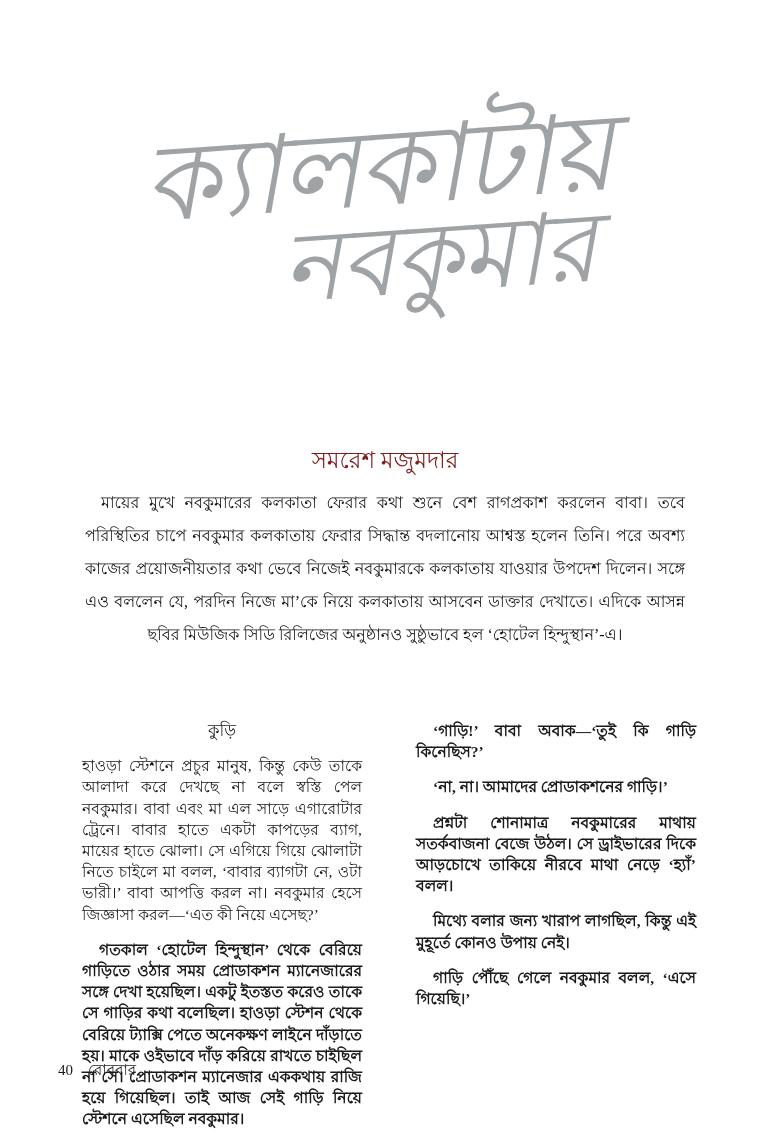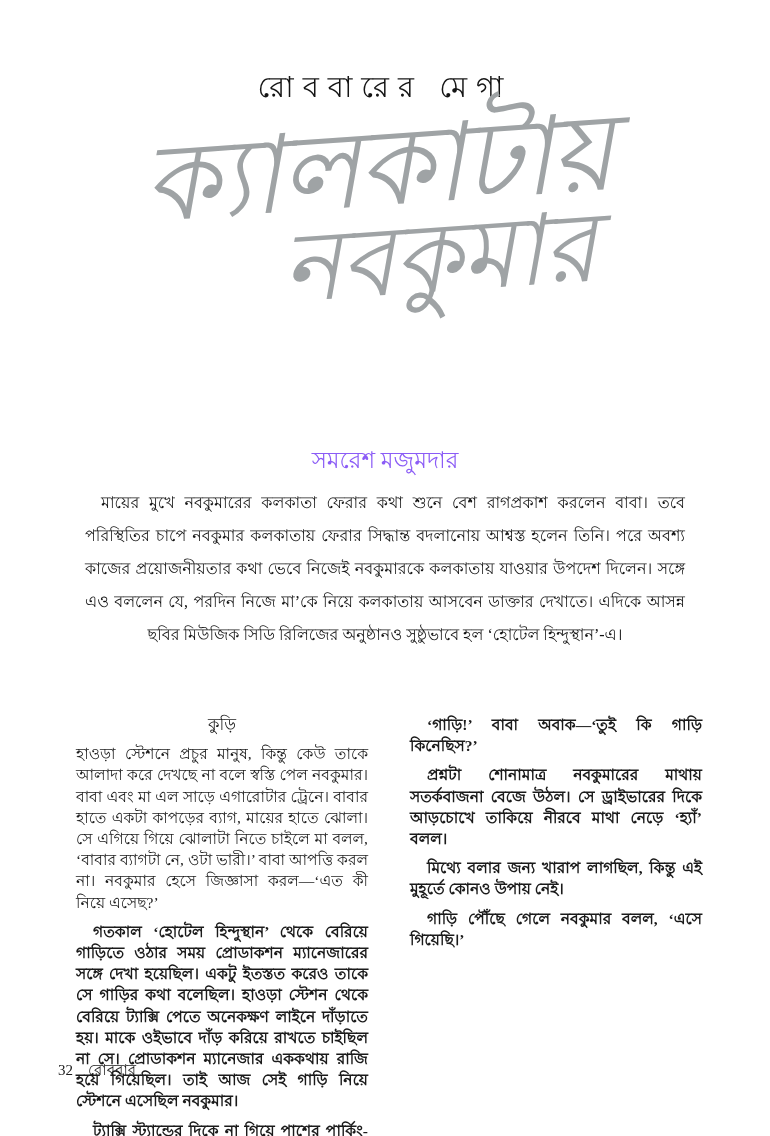--- a/index.html
+++ b/index.html
@@ -36,21 +36,21 @@
     font-size:98px;
     font-style:italic;
     letter-spacing:-1px;
     margin-left:110px;
     margin-top:-14px;
   }
   .author{
     position:absolute;top:442px;left:0;right:0;
     text-align:center;
     font-size:23px;
-    color:#8b5cf6;
+    color:#7f1d1d;
   }
   .intro{
     position:absolute;top:486px;left:85px;width:600px;
     font-size:16px;
     line-height:33px;
     text-align:justify;
     text-align-last:center;
     text-indent:16px;
     color:#141414;
   }
@@ -65,62 +65,62 @@
     line-height:21.2px;
     text-align:justify;
     color:#1a1a1a;
   }
   .chapter{
     text-align:center;
     font-size:16.5px;
     margin:0 0 11px 0;
     text-indent:0;
   }
-  .col p{margin:8px;}
+  .col p{margin:14px;}
   .col p.indent{text-indent:17px;font-weight:bold;}
   .footer{
     position:absolute;left:58px;top:1058px;
     font-size:15px;
     color:#1a1a1a;
     display:flex;
     gap:15px;
     align-items:baseline;
   }
 </style>
 </head>
 <body>
 
 <div class="page">
 
-  <div class="masthead">রোববারের মেগা</div>
 
   <div class="cal-title" style="color:#9fa3a5;">
     <div class="cal-line1">ক্যালকাটায়</div>
     <div class="cal-line2">নবকুমার</div>
   </div>
 
   <div class="author">সমরেশ মজুমদার</div>
 
   <div class="intro">মায়ের মুখে নবকুমারের কলকাতা ফেরার কথা শুনে বেশ রাগপ্রকাশ করলেন বাবা। তবে পরিস্থিতির চাপে নবকুমার কলকাতায় ফেরার সিদ্ধান্ত বদলানোয় আশ্বস্ত হলেন তিনি। পরে অবশ্য কাজের প্রয়োজনীয়তার কথা ভেবে নিজেই নবকুমারকে কলকাতায় যাওয়ার উপদেশ দিলেন। সঙ্গে এও বললেন যে, পরদিন নিজে মা’কে নিয়ে কলকাতায় আসবেন ডাক্তার দেখাতে। এদিকে আসন্ন ছবির মিউজিক সিডি রিলিজের অনুষ্ঠানও সুষ্ঠুভাবে হল ‘হোটেল হিন্দুস্থান’-এ।</div>
 
   <div class="columns">
     <div class="col">
       <p class="chapter">কুড়ি</p>
       <p>হাওড়া স্টেশনে প্রচুর মানুষ, কিন্তু কেউ তাকে আলাদা করে দেখছে না বলে স্বস্তি পেল নবকুমার। বাবা এবং মা এল সাড়ে এগারোটার ট্রেনে। বাবার হাতে একটা কাপড়ের ব্যাগ, মায়ের হাতে ঝোলা। সে এগিয়ে গিয়ে ঝোলাটা নিতে চাইলে মা বলল, ‘বাবার ব্যাগটা নে, ওটা ভারী।’ বাবা আপত্তি করল না। নবকুমার হেসে জিজ্ঞাসা করল—‘এত কী নিয়ে এসেছ?’</p>
       <p class="indent">গতকাল ‘হোটেল হিন্দুস্থান’ থেকে বেরিয়ে গাড়িতে ওঠার সময় প্রোডাকশন ম্যানেজারের সঙ্গে দেখা হয়েছিল। একটু ইতস্তত করেও তাকে সে গাড়ির কথা বলেছিল। হাওড়া স্টেশন থেকে বেরিয়ে ট্যাক্সি পেতে অনেকক্ষণ লাইনে দাঁড়াতে হয়। মাকে ওইভাবে দাঁড় করিয়ে রাখতে চাইছিল না সে। প্রোডাকশন ম্যানেজার এককথায় রাজি হয়ে গিয়েছিল। তাই আজ সেই গাড়ি নিয়ে স্টেশনে এসেছিল নবকুমার।</p>
       <p class="indent">ট্যাক্সি স্ট্যান্ডের দিকে না গিয়ে পাশের পার্কিং-এর দিকে নবকুমারকে যেতে দেখে বাবা জিজ্ঞাসা করল—‘এদিকে কি বাস পাওয়া যাবে?’</p>
 
     </div>
     <div class="col">
       <p class="indent">‘গাড়ি!’ বাবা অবাক—‘তুই কি গাড়ি কিনেছিস?’</p>
+      <p class="indent">‘না, না। আমাদের প্রোডাকশনের গাড়ি।’</p>
       <p class="indent">প্রশ্নটা শোনামাত্র নবকুমারের মাথায় সতর্কবাজনা বেজে উঠল। সে ড্রাইভারের দিকে আড়চোখে তাকিয়ে নীরবে মাথা নেড়ে ‘হ্যাঁ’ বলল।</p>
       <p class="indent">মিথ্যে বলার জন্য খারাপ লাগছিল, কিন্তু এই মুহূর্তে কোনও উপায় নেই।</p>
       <p class="indent">গাড়ি পৌঁছে গেলে নবকুমার বলল, ‘এসে গিয়েছি।’</p>
 
     </div>
   </div>
 
   <div class="footer">
-    <span>32</span>
+    <span>40</span>
     <span>রোববার</span>
   </div>
 
 </div>
 
 </body></html>

